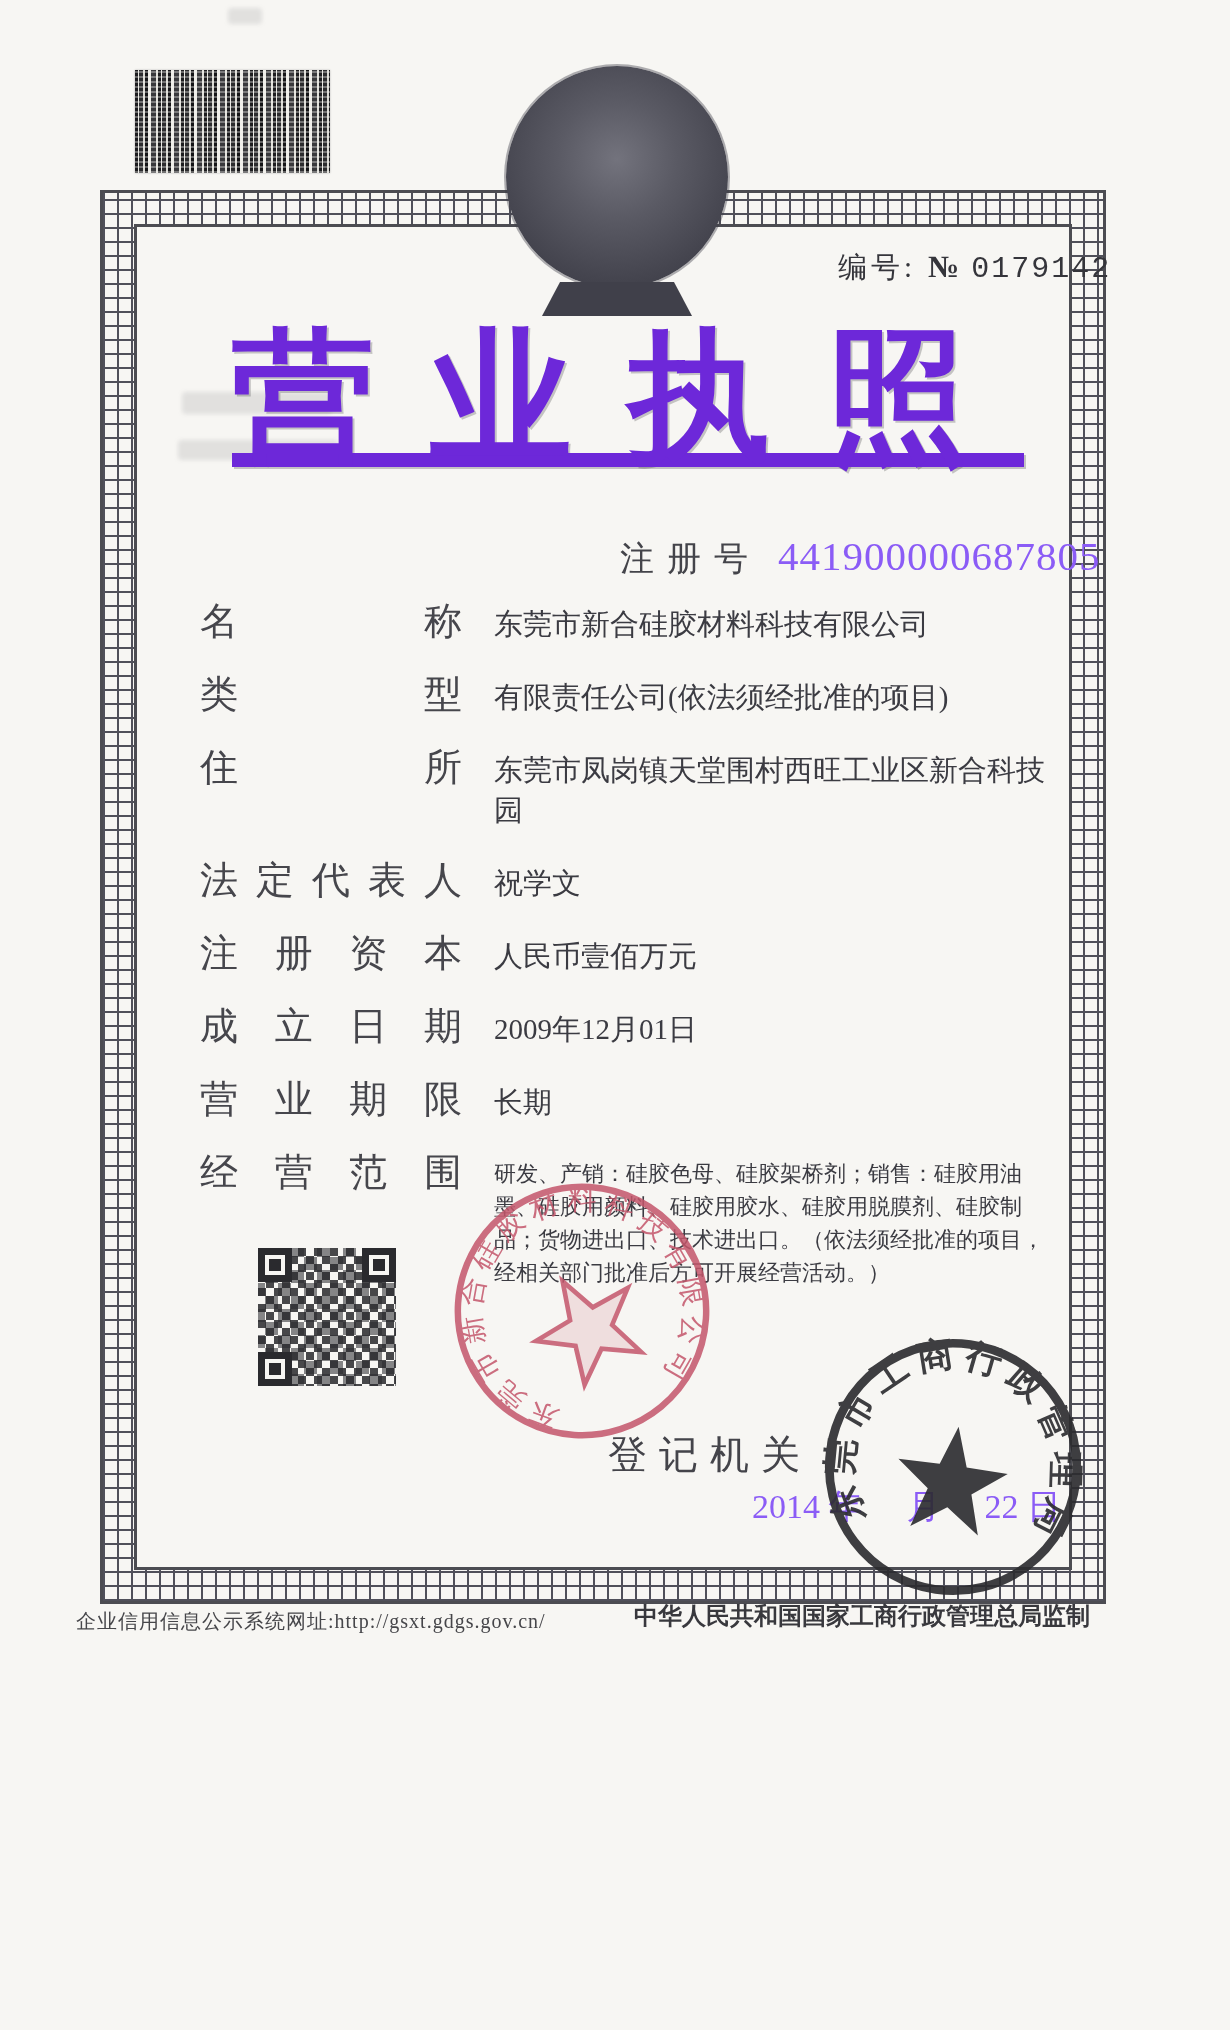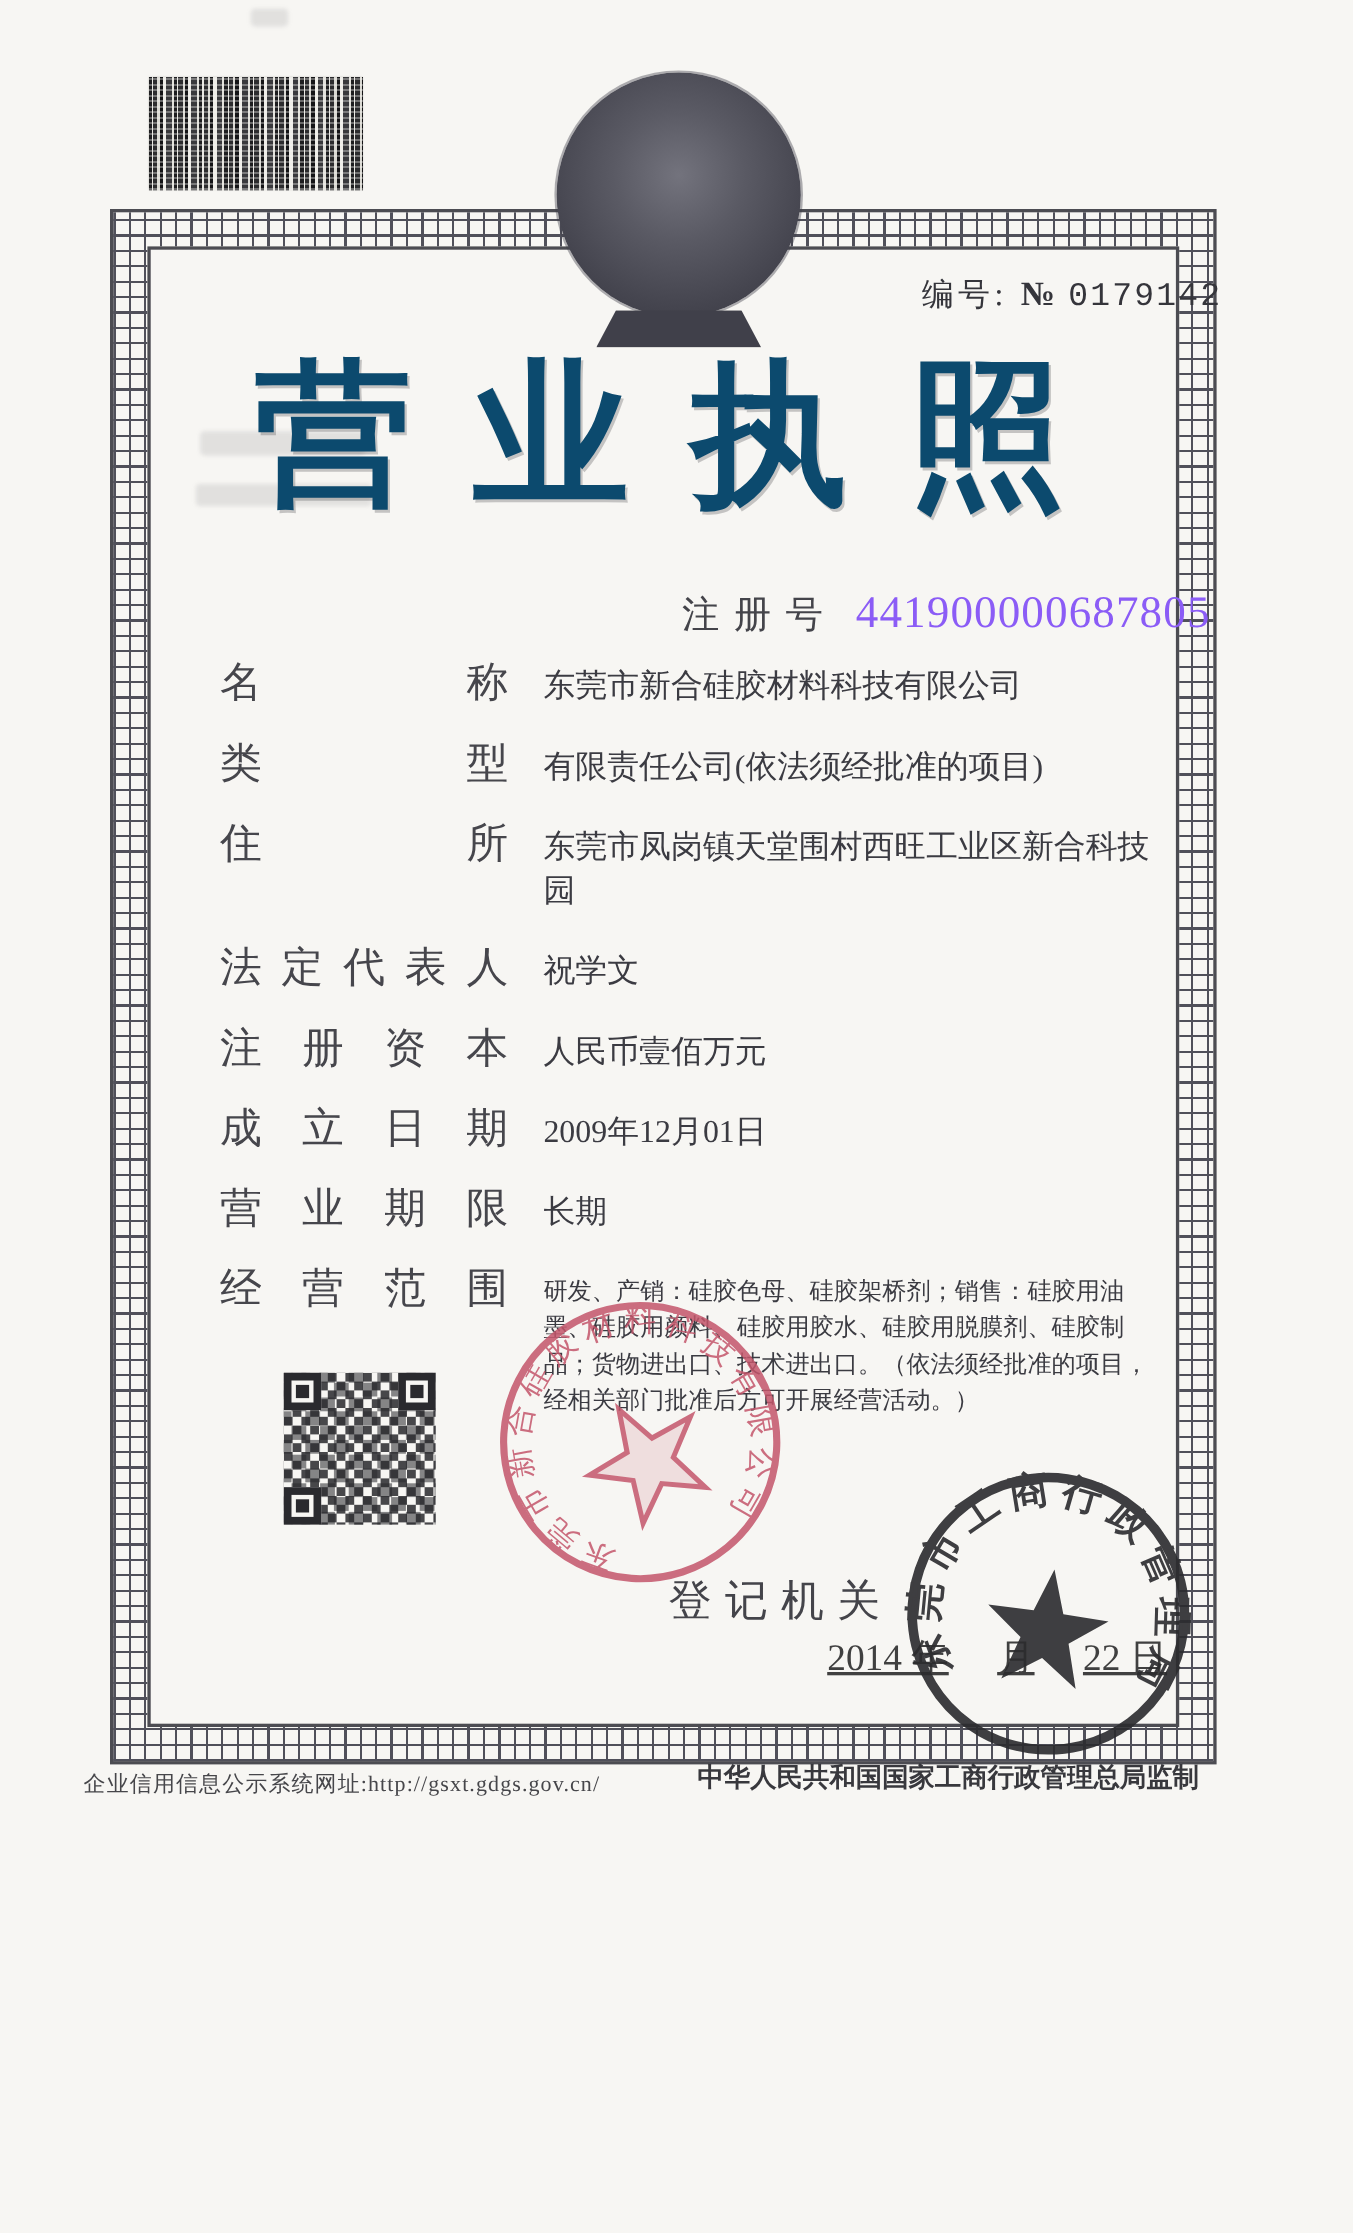--- a/index.html
+++ b/index.html
@@ -52,23 +52,24 @@
     color:#35353b;
   }
   .serial-label{font-size:29px;letter-spacing:4px;}
   .serial-no{font-size:31px;font-weight:bold;}
   .serial-num{font-family:"Liberation Mono", monospace;font-size:30px;letter-spacing:2px;text-align:right;}
   
   .title-wrap{position:absolute;left:100px;top:318px;width:1000px;text-align:center;z-index:3;}
   .title{
     display:inline-block;
     font-family:"Liberation Sans", sans-serif;
-    font-size:142px;font-weight:900;color:#0c4a6e;
+    font-size:142px;font-weight:900;color:#6d28d9;
     letter-spacing:56px;margin-right:-56px;line-height:1.1;
     text-shadow:2px 2px 0 rgba(44,44,49,.25);
+    text-decoration:underline;
   }
   
   .regline{position:absolute;left:620px;top:532px;display:flex;align-items:baseline;gap:30px;z-index:3;}
   .reg-label{width:128px;font-size:34px;color:#44444a;}
   .reg-num{font-size:41px;letter-spacing:1px;color:#8b5cf6;}
   
   .fields{position:absolute;left:200px;top:600px;width:865px;z-index:3;}
   .field-row{display:flex;align-items:flex-start;margin-bottom:29px;}
   .field-label{
     width:262px;flex:none;font-size:38px;line-height:42px;color:#46464c;
@@ -88,21 +89,21 @@
     background-size:16px 16px, 26px 26px;
     background-position:0 0, 7px 9px;
   }
   .qr-finder{position:absolute;width:34px;height:34px;border:7px solid #2a2a2e;background:#f7f6f3;box-sizing:border-box;}
   .qr-finder::after{content:"";position:absolute;left:4px;top:4px;width:12px;height:12px;background:#2a2a2e;}
   .qr-finder.tl{left:0;top:0;}
   .qr-finder.tr{right:0;top:0;}
   .qr-finder.bl{left:0;bottom:0;}
   
   .registrar{position:absolute;left:608px;top:1428px;width:192px;font-size:39px;color:#44444a;z-index:3;}
-  .dateline{position:absolute;left:752px;top:1484px;z-index:3;font-size:34px;color:#404040;display:flex;gap:44px;text-decoration:underline;}
+  .dateline{position:absolute;left:752px;top:1484px;z-index:3;font-size:34px;color:#8b5cf6;display:flex;gap:44px;}
   
   .seal-red{position:absolute;left:443px;top:1172px;width:278px;height:278px;z-index:5;opacity:.85;}
   .seal-black{position:absolute;left:808px;top:1322px;width:290px;height:290px;z-index:5;opacity:.9;}
   
   .footer-left{position:absolute;left:76px;top:1608px;font-size:20px;color:#46464a;z-index:3;letter-spacing:1px;}
   .footer-right{position:absolute;left:590px;top:1600px;width:500px;text-align:right;font-size:24px;font-weight:600;color:#38383d;z-index:3;}
   
   .smudge{position:absolute;background:rgba(90,90,100,.14);filter:blur(2px);border-radius:4px;z-index:2;}
   .smudge.s1{left:228px;top:8px;width:34px;height:16px;}
   .smudge.s2{left:182px;top:392px;width:150px;height:22px;}

